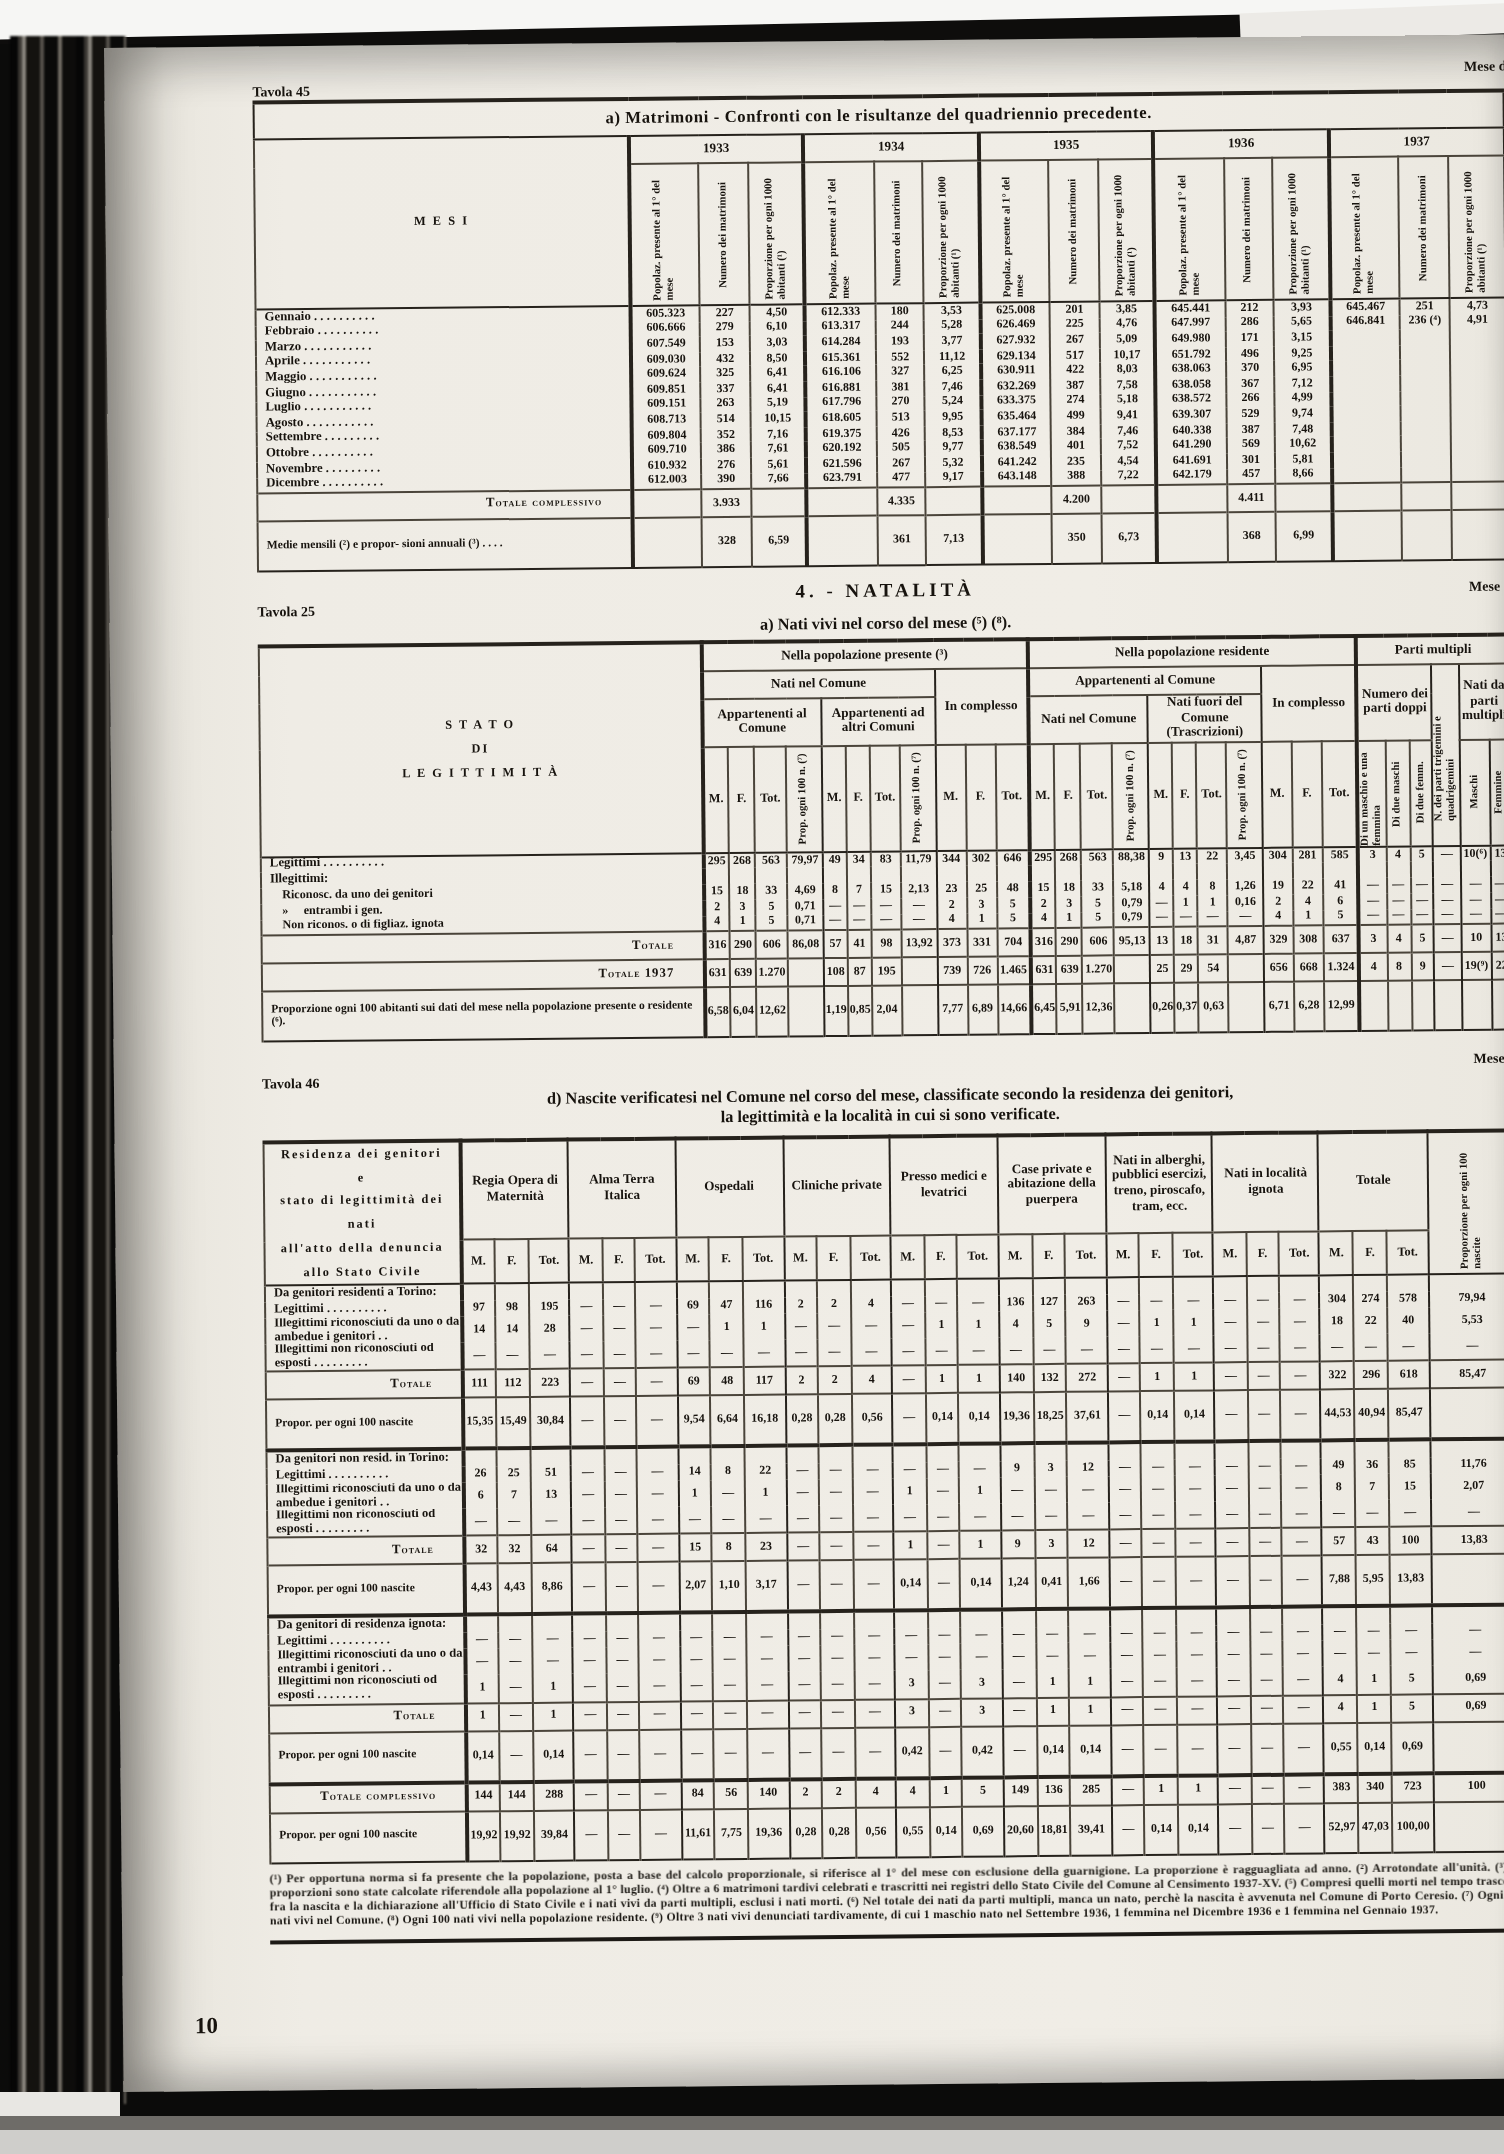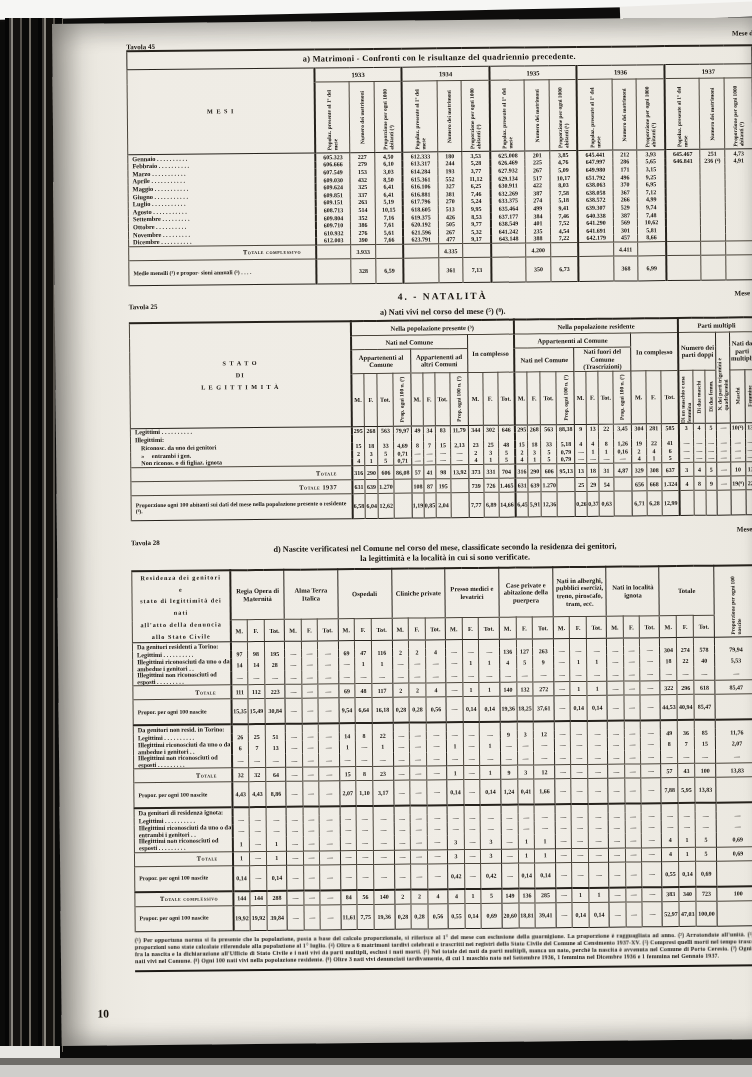--- a/index.html
+++ b/index.html
@@ -776,21 +776,21 @@
               <td></td>
               <td class="gs"></td>
               <td class="gs"></td>
               <td class="gs"></td>
             </tr>
           </tbody>
         </table>
       </div>
 
     <div class="secline" style="margin-top:10px">
-      <span class="tv">Tavola 28</span>
+      <span class="tv">Tavola 46</span>
       <span class="mese">Mese di Febbraio</span>
     </div>
     <div class="subtitle2">
       <div>d) Nascite verificatesi nel Comune nel corso del mese, classificate secondo la residenza dei genitori,</div>
       <div>la legittimità e la località in cui si sono verificate.</div>
     </div>
     <div id="t26-host">
         <table class="grid">
           <colgroup>
             <col style="width: 100px;">

